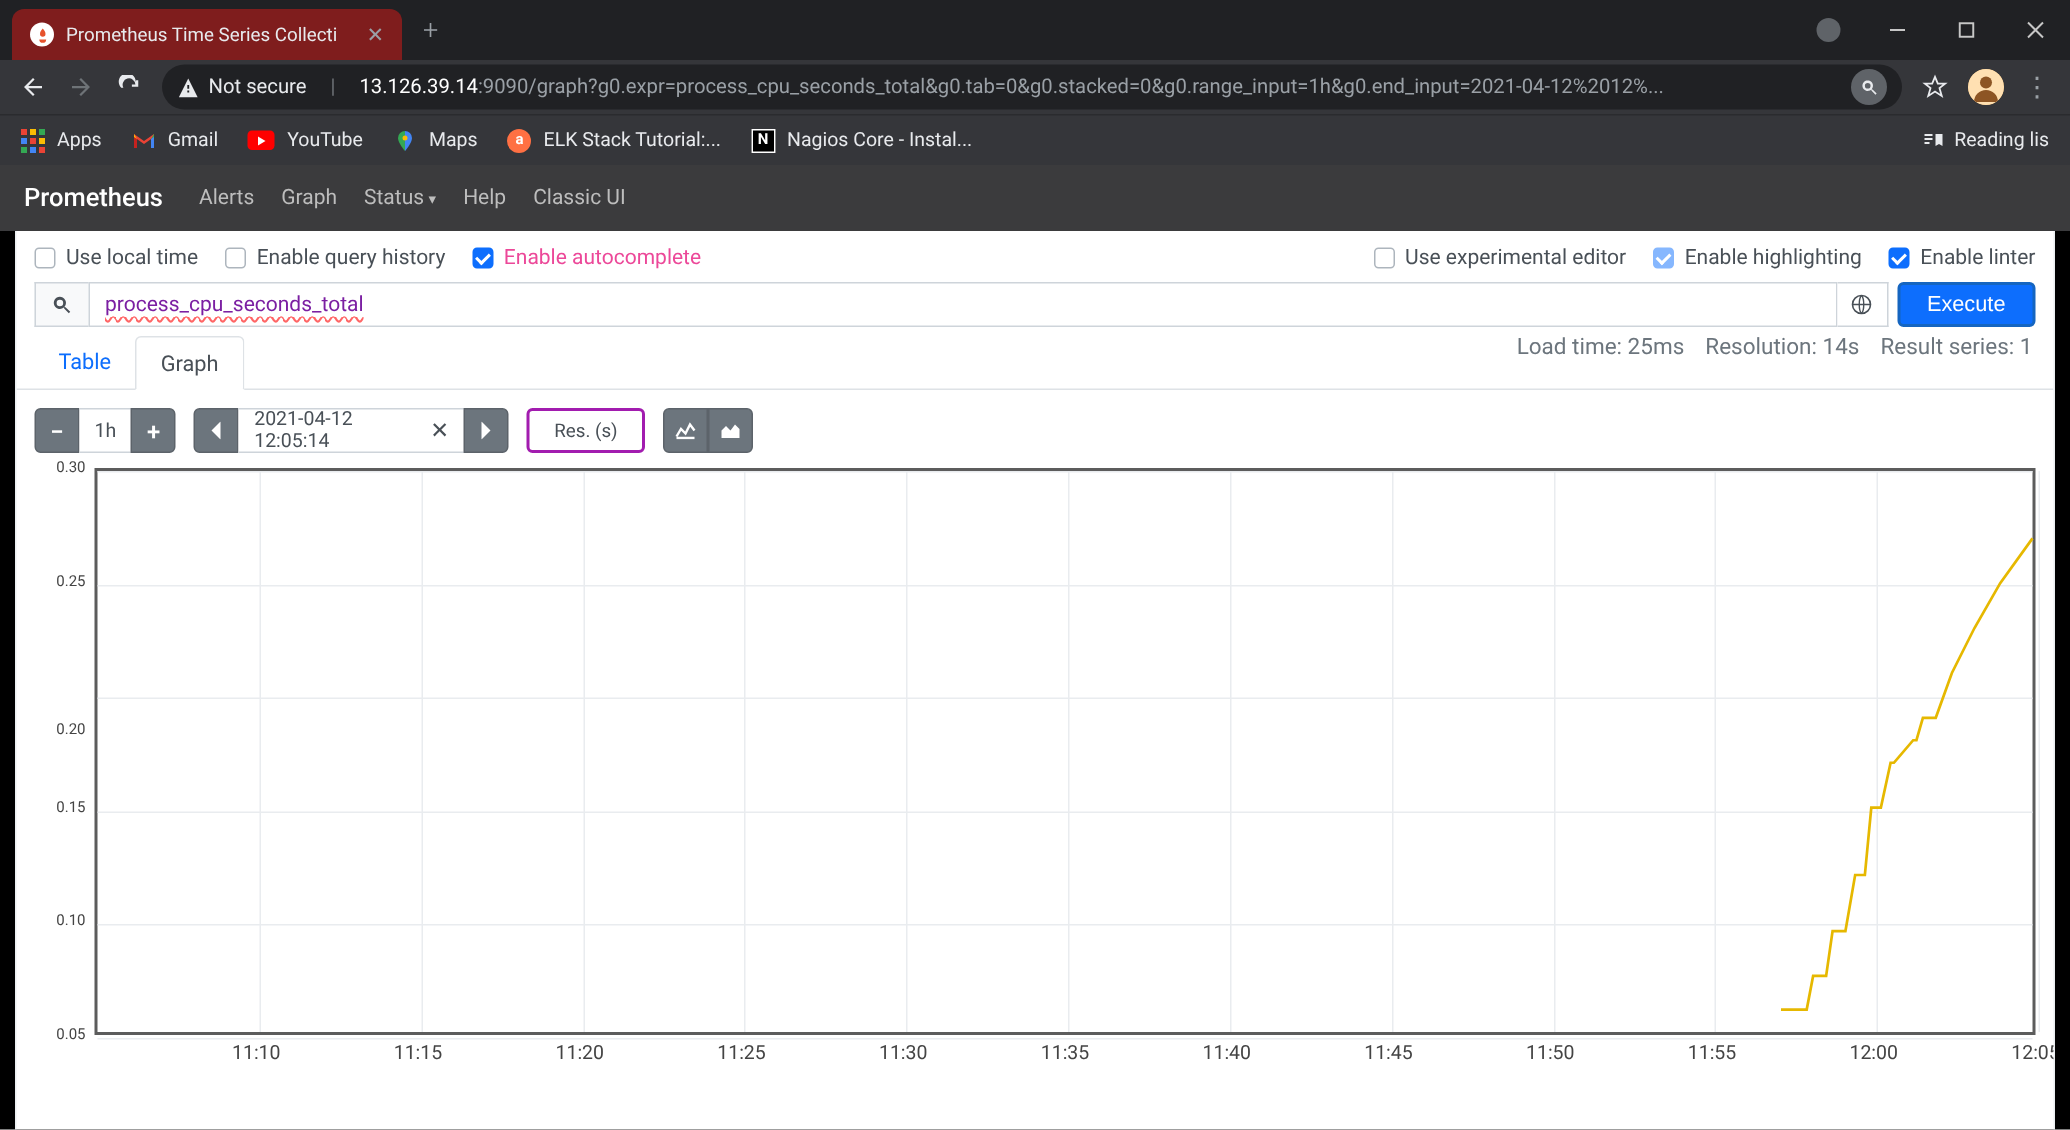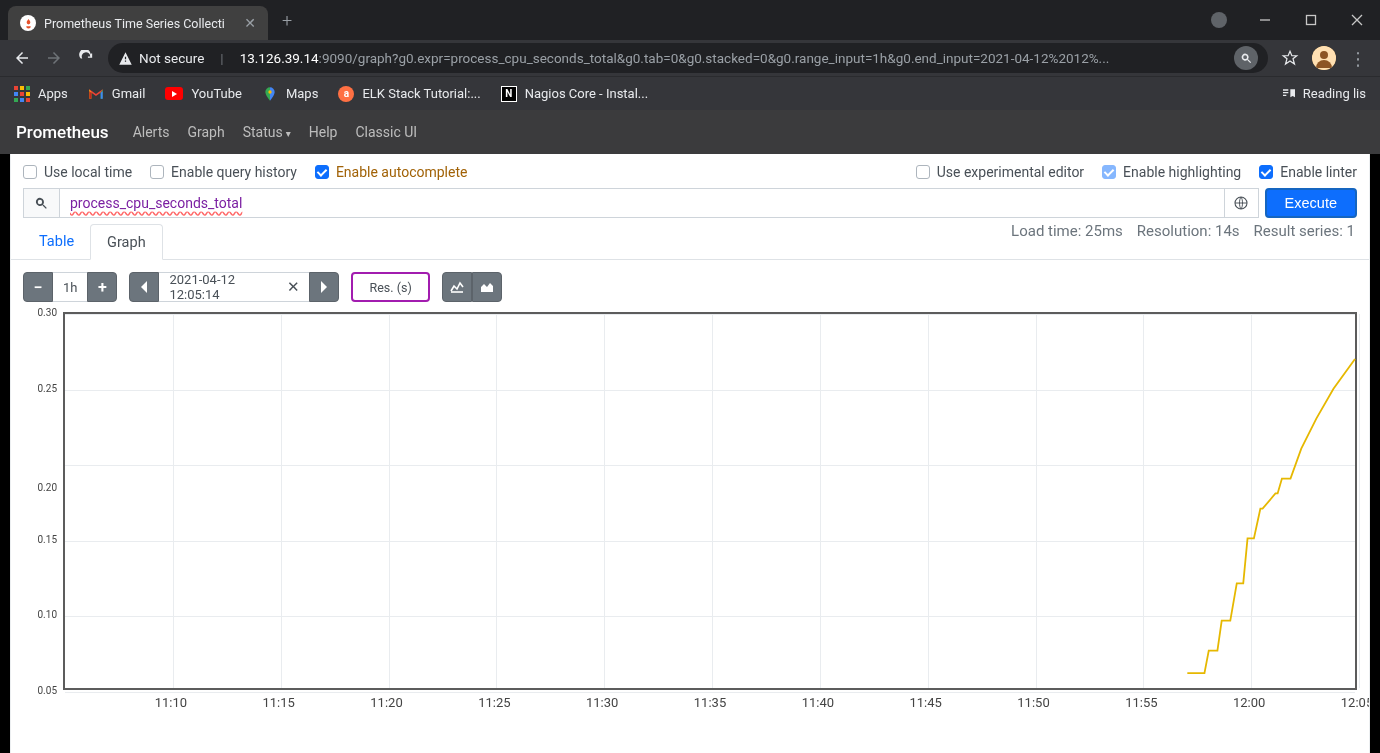--- a/index.html
+++ b/index.html
@@ -8,21 +8,21 @@
     font-family: -apple-system, BlinkMacSystemFont, "Segoe UI", Roboto, sans-serif;
     background:#000;
     overflow:hidden;
     font-size:13px;
     color:#202124;
   }
   
   .tabstrip { height:40px; background:#202124; display:flex; align-items:flex-end; padding-left:8px; }
   .tab {
     display:flex; align-items:center; gap:8px;
-    background:#404040; color:#e8eaed;
+    background:#7f1d1d; color:#e8eaed;
     height:34px; padding:0 12px;
     border-radius:8px 8px 0 0;
     max-width:260px; width:260px;
     font-size:12.5px;
   }
   .tab .favicon { width:16px; height:16px; border-radius:50%; background:#fff; display:flex; align-items:center; justify-content:center; }
   .tab .favicon svg { width:11px; height:11px; }
   .tab .tab-title { flex:1; white-space:nowrap; overflow:hidden; text-overflow:ellipsis; }
   .tab .tab-close { color:#9aa0a6; font-size:14px; }
   .newtab { color:#9aa0a6; padding:0 14px; font-size:18px; font-weight:300; align-self:center; }
@@ -76,21 +76,21 @@
   
   .page { background:#fff; height:calc(753px - 40px - 36px - 34px - 44px - 0px); overflow:hidden; border-top:0; margin:0 10px 0 10px; border-left:1px solid #eceff1; border-right:1px solid #eceff1;}
 
   .opts-row { display:flex; align-items:center; padding:10px 12px 8px; gap:18px; color:#495057; font-size:14px; }
   .opts-row .right { margin-left:auto; display:flex; align-items:flex-start; gap:18px; }
   .chk { display:flex; align-items:center; gap:7px; }
   .box { width:14px; height:14px; border:1.4px solid #adb5bd; border-radius:3px; background:#fff; display:flex; align-items:center; justify-content:center; }
   .box.checked { background:#0d6efd; border-color:#0d6efd; }
   .box.checked.soft { background:#86b7fe; border-color:#86b7fe; }
   .box.checked::after { content:""; width:4px; height:7px; border:solid #fff; border-width:0 2px 2px 0; transform:rotate(45deg); margin-top:-2px;}
-  .chk.blue-label { color:#a16207; }
+  .chk.blue-label { color:#ec4899; }
 
   .query-row { display:flex; gap:0; padding:0 12px; align-items:stretch; }
   .query-search {
     width:36px; border:1px solid #ced4da; border-right:none;
     display:flex; align-items:center; justify-content:center;
     background:#f8f9fa; border-radius:0; color:#495057;
   }
   .query-input {
     flex:1; border:1px solid #ced4da; padding:6px 10px; font-family:inherit;
     font-size:14px; outline:none; color:#7b1fa2;

